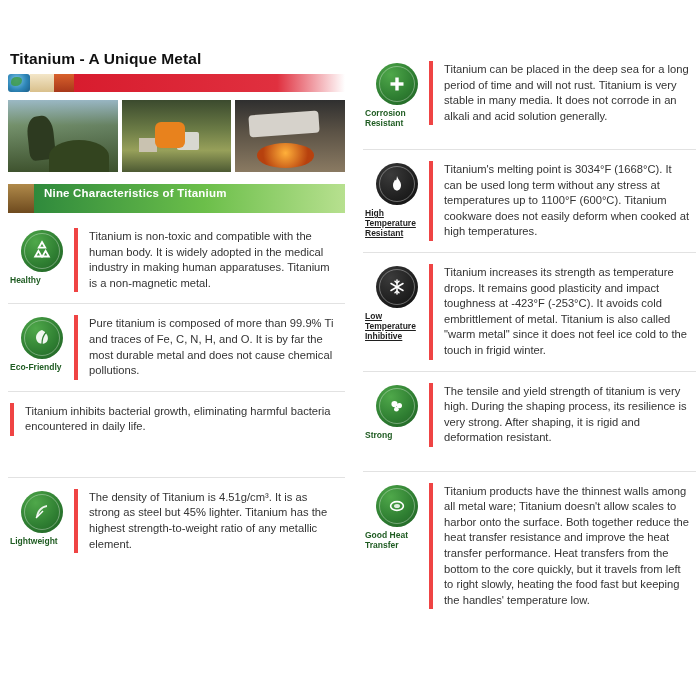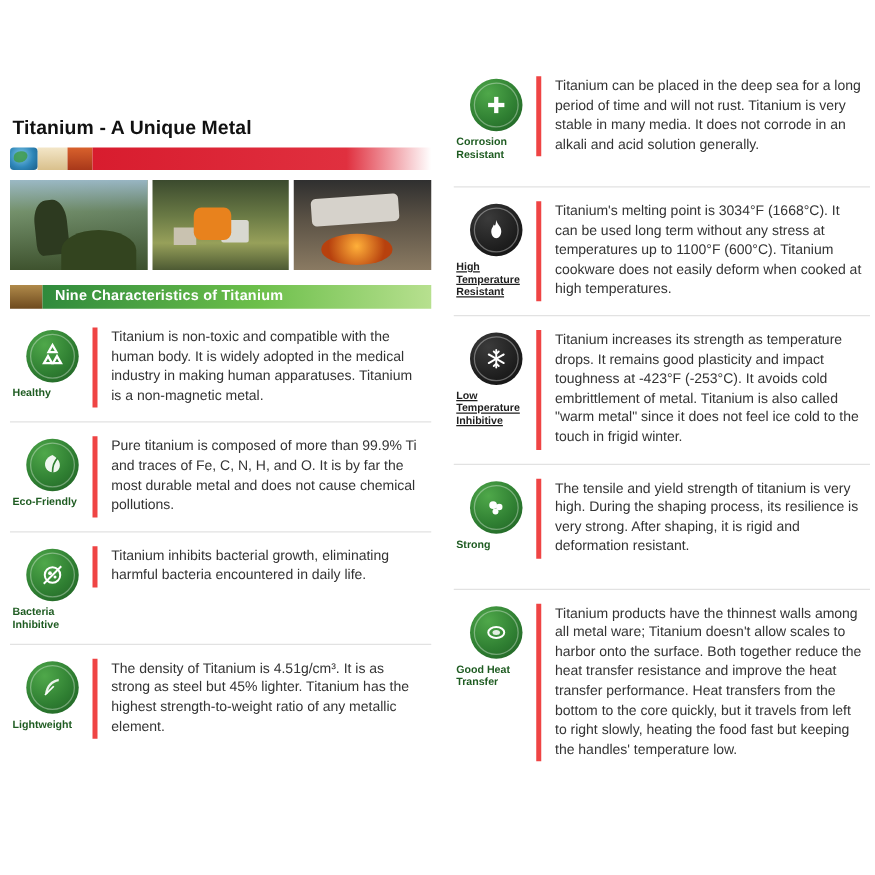--- a/index.html
+++ b/index.html
@@ -16,21 +16,20 @@
     width: 700px; height: 700px;
     display: flex;
     flex-direction: row;
   }
 
   
   .left-col {
     width: 355px;
     padding: 50px 10px 0 8px;
     position: relative;
-    margin-top: 44px;
   }
   .title {
     font-size: 15.5px;
     font-weight: bold;
     color: #111;
     margin: 0 0 6px 2px;
     letter-spacing: 0.1px;
   }
   .title-bar {
     display: flex;
@@ -130,21 +129,21 @@
     content:"";
     position:absolute; left:20%; bottom:6%;
     width:52%; height:34%;
     background: radial-gradient(circle at 50% 40%, #ffb03a, #b7410e 70%);
     border-radius:50%;
   }
 
   .section-head {
     display: flex;
     align-items: stretch;
-    height: 19px;
+    height: 29px;
     margin-bottom: 4px;
   }
   .section-head .sh-swatch {
     width: 26px;
     background: linear-gradient(180deg,#b08a4a,#6e4a1e);
   }
   .section-head .sh-label {
     flex: 1 1 auto;
     background: linear-gradient(90deg,#2f8a3c 0%, #6cbf4a 55%, #b7e08f 100%);
     color: #fff;
@@ -272,31 +271,20 @@
             </svg>
           </div>
           <div class="icon-label">Eco-Friendly</div>
         </div>
         <div class="text-cell">
           <p>Pure titanium is composed of more than 99.9% Ti and traces of Fe, C, N, H, and O. It is by far the most durable metal and does not cause chemical pollutions.</p>
         </div>
       </div>
 
       <div class="feature">
-        <div class="icon-cell">
-          <div class="badge ring">
-            <svg width="24" height="24" viewBox="0 0 24 24" aria-hidden="true">
-              <circle cx="12" cy="12" r="6.2" fill="none" stroke="#fff" stroke-width="1.6"></circle>
-              <circle cx="10" cy="10.5" r="1.5" fill="#fff"></circle>
-              <circle cx="14" cy="13.5" r="1.2" fill="#fff"></circle>
-              <path d="M5 19 L19 5" stroke="#fff" stroke-width="1.6"></path>
-            </svg>
-          </div>
-          <div class="icon-label">Bacteria Inhibitive</div>
-        </div>
         <div class="text-cell">
           <p>Titanium inhibits bacterial growth, eliminating harmful bacteria encountered in daily life.</p>
         </div>
       </div>
 
       <div class="feature">
         <div class="icon-cell">
           <div class="badge ring">
             <svg width="24" height="24" viewBox="0 0 24 24" aria-hidden="true">
               <path d="M17 5 C11 6 7 10 6 17 L8 17 C9 11 12 8 17 7 Z" fill="#fff" opacity=".9"></path>

